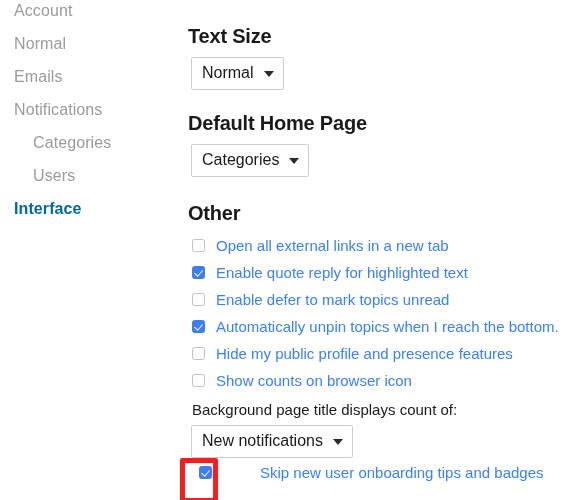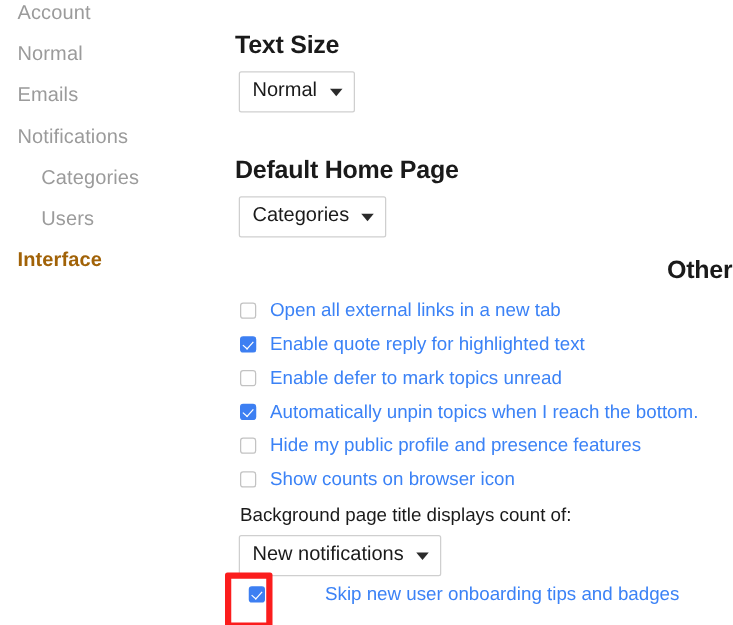--- a/index.html
+++ b/index.html
@@ -36,21 +36,21 @@
     color: #9b9b9b;
     padding-left: 14px;
     margin-bottom: 11px;
     letter-spacing: 0.1px;
     white-space: nowrap;
   }
   .nav-item.sub {
     padding-left: 33px;
   }
   .nav-item.active {
-    color: #a16207;
+    color: #0369a1;
     font-weight: bold;
   }
 
   
   .content {
     position: absolute;
     left: 188px;
     top: 0;
     width: 398px;
     height: 444px;
@@ -59,22 +59,22 @@
   }
   .section-heading {
     font-size: 20px;
     line-height: 24px;
     font-weight: bold;
     color: #1a1a1a;
     letter-spacing: -0.2px;
     margin: 0;
   }
   .heading-textsize { margin-bottom: 9px; }
-  .heading-homepage { margin-top: 34px; margin-bottom: 9px; }
-  .heading-other   { margin-top: 14px; margin-bottom: 7px; text-align: right; }
+  .heading-homepage { margin-top: 21px; margin-bottom: 9px; }
+  .heading-other   { margin-top: 24px; margin-bottom: 7px; }
 
   
   .select {
     display: inline-flex;
     align-items: center;
     gap: 10px;
     border: 1px solid #cfcfcf;
     background: #ffffff;
     border-radius: 2px;
     padding: 5px 9px 6px 10px;

